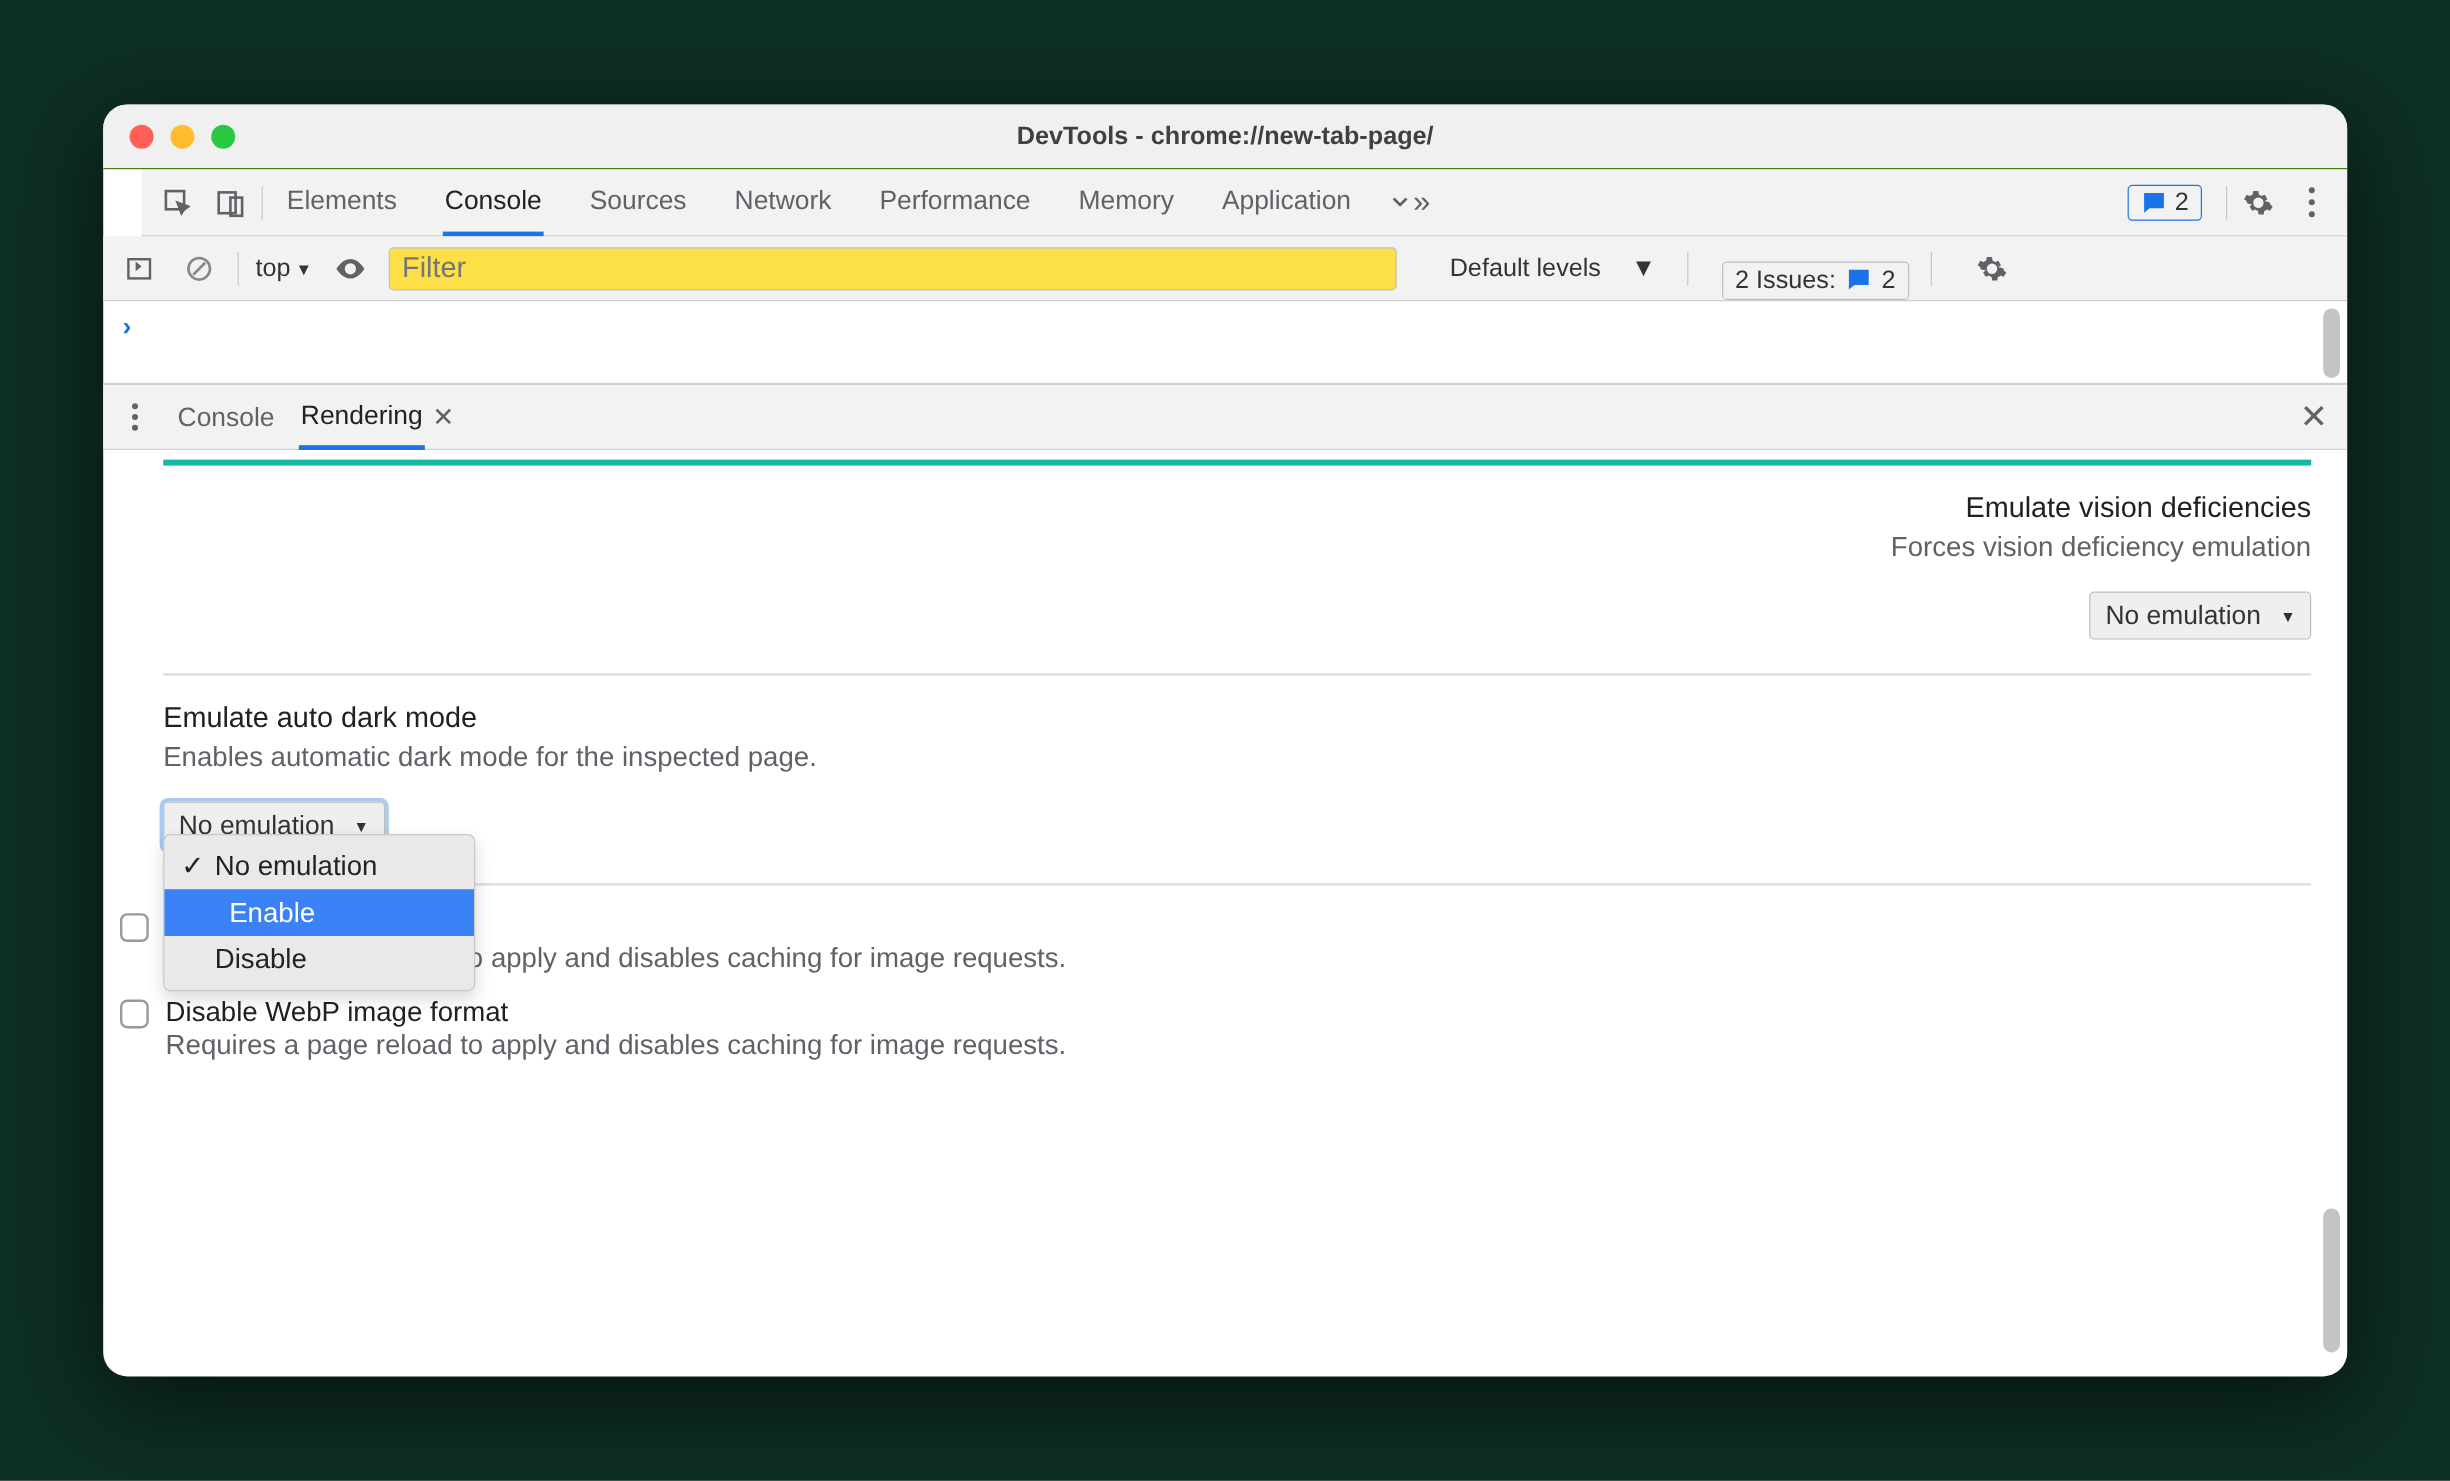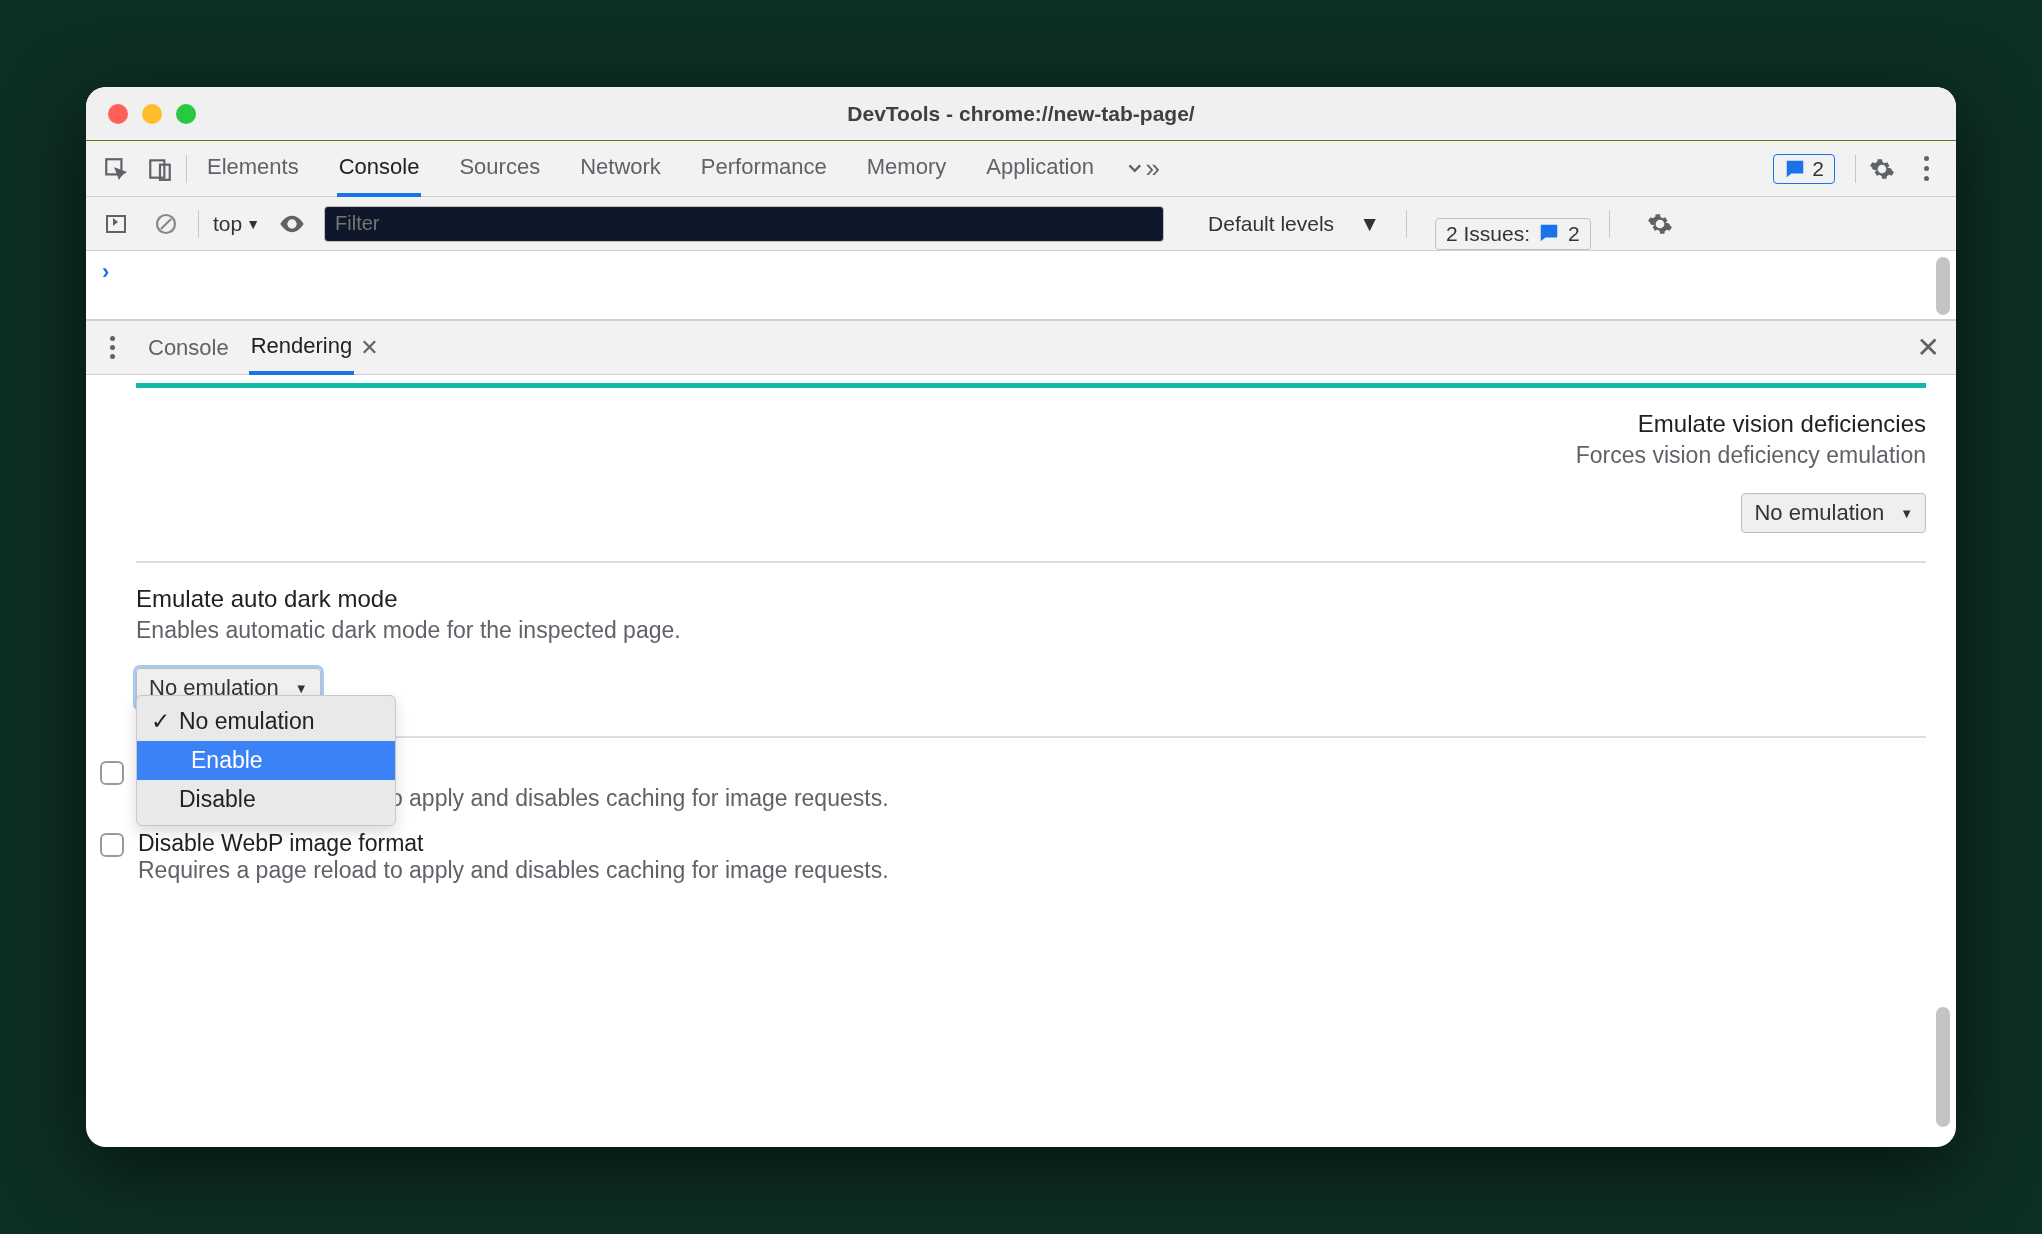--- a/index.html
+++ b/index.html
@@ -50,20 +50,21 @@
   .tabstrip {
     height: 56px;
     border-bottom: 1px solid #d0d0d0;
     display: flex;
     align-items: center;
     padding: 0 12px;
     gap: 8px;
     background: #f2f2f2;
     font-size: 22px;
     color: #555;
+    margin-left: 32px;
   }
   .iconbtn {
     width: 36px; height: 36px;
     display:flex; align-items:center; justify-content:center;
     color:#5f6368;
   }
   .vdiv { width:1px; height:28px; background:#c7c7c7; }
   .tabs { display:flex; gap: 36px; margin-left: 10px; }
   .tab { color:#5f6368; cursor:pointer; padding: 13px 2px; }
   .tab.active { color:#202124; font-weight:500; border-bottom: 4px solid #1a73e8; }
@@ -86,22 +87,22 @@
     display:flex; align-items:center; gap:4px;
     color:#333;
   }
   .context .tri { font-size:14px; }
   .filter-input {
     flex: 0 0 840px;
     height: 36px;
     border: 1px solid #c0c0c0;
     border-radius: 4px;
     padding: 0 10px;
-    font-size: 20px;
-    background:#0f172a;
+    font-size: 24px;
+    background:#fde047;
     color:#777;
   }
   .levels { color:#333; display:flex; align-items:center; gap:25px; margin-left: 30px; }
   .issues {
     display:flex; align-items:flex-start; gap:8px;
     border:1px solid #c0c0c0; border-radius:4px;
     padding: 3px 10px; margin-left:14px;
     color:#333;
     margin-top:20px;
   }

